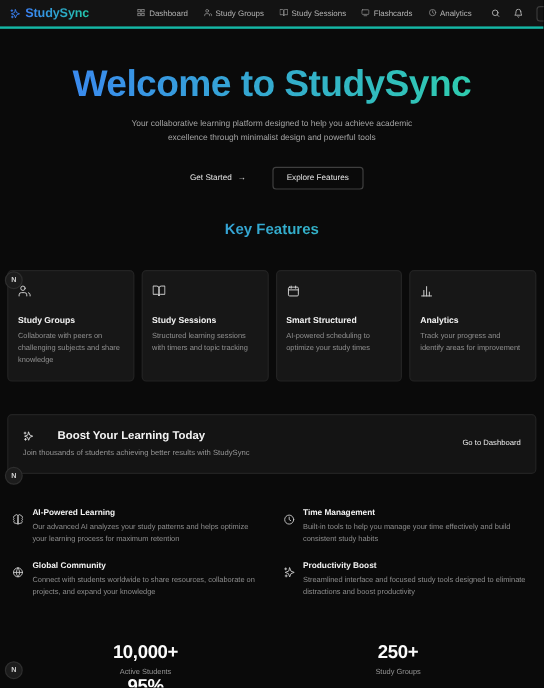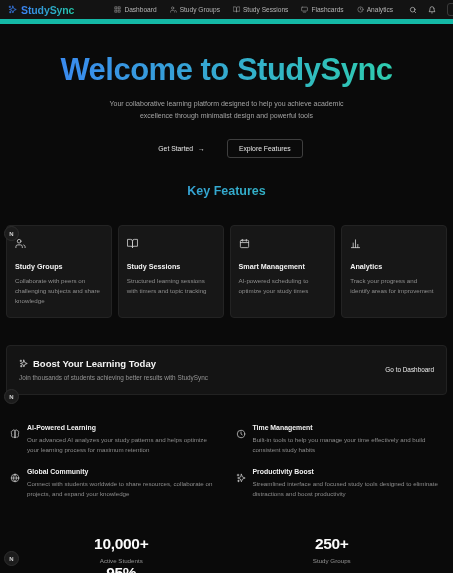--- a/index.html
+++ b/index.html
@@ -9,21 +9,21 @@
     font-family: "Liberation Sans", sans-serif;
     overflow: hidden;
     color: #e8e8e8;
     -webkit-font-smoothing: antialiased;
   }
 
   
   .navbar {
     height: 24px;
     background: #131313;
-    border-bottom: 5px solid #14b8a6;
+    border-bottom: 2px solid #14b8a6;
     display: flex;
     align-items: center;
     padding: 0 8px;
     gap: 16px;
   }
   .brand { display: flex; align-items: center; gap: 4px; margin-right: 24px; }
   .brand-icon { display:flex; align-items:center; color: #3b82f6; }
   .brand-text {
     font-size: 10.5px; font-weight: bold; letter-spacing: -0.1px;
     background: linear-gradient(90deg,#3b82f6 0%,#22c7a9 100%);
@@ -88,21 +88,21 @@
   .feature-name { font-size: 7.2px; font-weight: bold; color: #f2f2f2; margin-bottom: 5px; }
   .feature-desc { font-size: 6.2px; color: #8f8f8f; line-height: 1.62; }
 
   
   .cta {
     margin: 27px 6px 0;
     background: #141414; border: 1px solid #222; border-radius: 4px;
     padding: 12px 12px 13px;
     display: flex; align-items: center; justify-content: space-between;
   }
-  .cta-head { display: flex; align-items: center; gap: 5px; margin-bottom: 5px; }
+  .cta-head { display: flex; align-items: center; gap: 20px; margin-bottom: 5px; }
   .cta-title { font-size: 9.5px; font-weight: bold; color: #f4f4f4; }
   .cta-sub { font-size: 6.4px; color: #949494; }
   .cta-link { font-size: 6.4px; color: #ededed; cursor: pointer; white-space: nowrap; }
   .cta-spark { color: #e0e0e0; display: flex; align-items: center; }
 
   
   .why { padding: 29px 10px 0; }
   .why .section-title { margin-bottom: 17px; }
   .why-grid { display: grid; grid-template-columns: 1fr 1fr; gap: 13px 18px; }
   .why-item { display: flex; gap: 7px; align-items: flex-start; }
@@ -234,21 +234,21 @@
             </svg></span>
         <div class="feature-name">Study Sessions</div>
         <div class="feature-desc">Structured learning sessions with timers and topic tracking</div>
       </div>
 
       <div class="feature-card">
         <span class="feature-icon"><svg width="11" height="11" viewBox="0 0 24 24" fill="none" stroke="currentColor" stroke-width="1.8" stroke-linecap="round">
               <rect x="3" y="5" width="18" height="16" rx="2"></rect>
               <path d="M3 10h18M8 3v4M16 3v4"></path>
             </svg></span>
-        <div class="feature-name">Smart Management</div>
+        <div class="feature-name">Smart Structured</div>
         <div class="feature-desc">AI-powered scheduling to optimize your study times</div>
       </div>
 
       <div class="feature-card">
         <span class="feature-icon"><svg width="11" height="11" viewBox="0 0 24 24" fill="none" stroke="currentColor" stroke-width="1.8" stroke-linecap="round">
               <path d="M3 21h18"></path>
               <path d="M7 21V11M12 21V4M17 21v-7"></path>
             </svg></span>
         <div class="feature-name">Analytics</div>
         <div class="feature-desc">Track your progress and identify areas for improvement</div>

